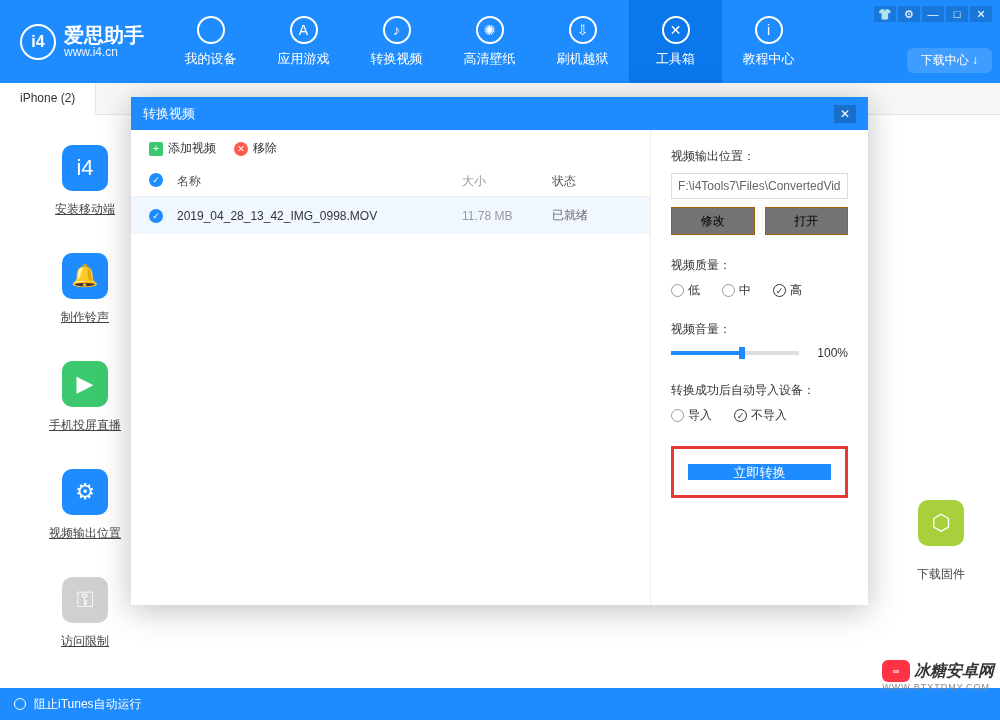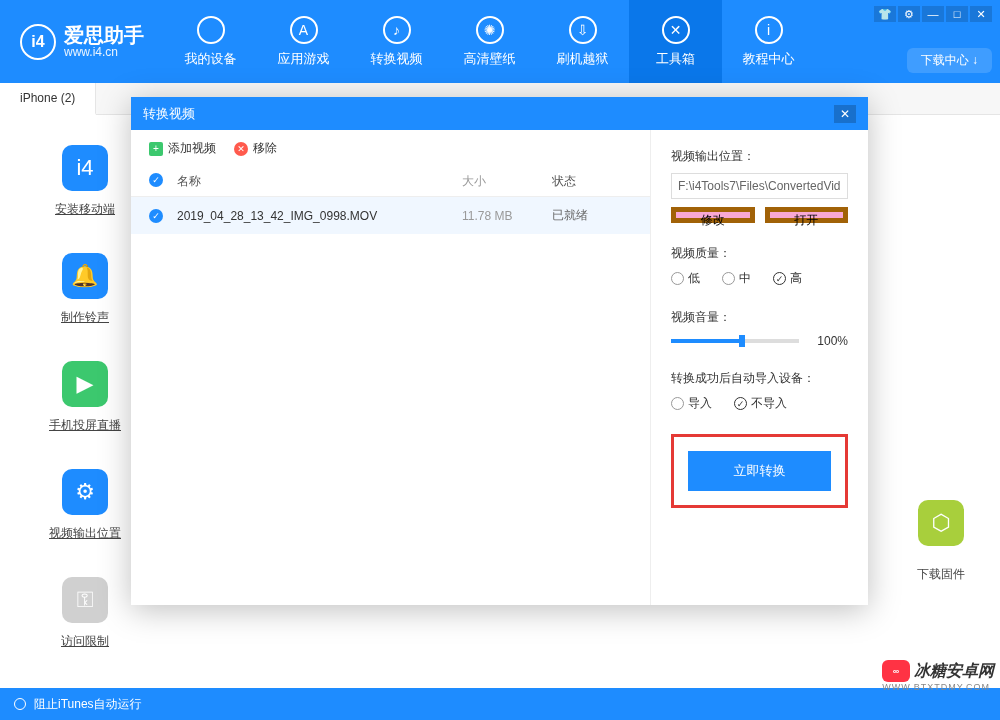--- a/index.html
+++ b/index.html
@@ -64,35 +64,35 @@
 .ml-row .col-size { color:#999; }
 .ml-row .col-status { color:#666; }
 
 .checkmark { width:14px; height:14px; border-radius:50%; background:#1e8cff; color:#fff; font-size:9px; display:flex; align-items:center; justify-content:center; }
 
 .modal-right { flex: 1; padding: 18px 20px; }
 .mr-section { margin-bottom: 22px; font-size: 12px; color: #333; }
 .mr-section .label { margin-bottom: 8px; display:block; }
 .mr-input { width: 100%; height: 26px; border: 1px solid #ddd; padding: 0 6px; font-size: 12px; color:#666; margin-bottom:8px; }
 .mr-btns { display: flex; gap: 10px; }
-.mr-btn-s { flex:1; height: 16px; border:5px solid #a16207; background:#f9a8d4; font-size:12px; cursor:pointer; }
+.mr-btn-s { flex:1; height: 28px; border:1px solid #a16207; background:#737373; font-size:12px; cursor:pointer; }
 
 .radios { display:flex; gap:22px; }
 .radio { display:flex; align-items:center; gap:4px; cursor:pointer; }
 .r-circ { width:13px; height:13px; border:1px solid #999; border-radius:50%; display:flex; align-items:center; justify-content:center; }
 .r-circ.sel { border-color:#333; }
 .r-circ.sel::after { content:"✓"; font-size:9px; color:#333; }
 
 .slider-row { display:flex; align-items:center; gap:18px; }
 .slider { flex:1; height:4px; background:#1e8cff; position:relative; }
 .slider-rest { position:absolute; right:0; top:0; height:4px; background:#ddd; width:46%; }
 .slider-thumb { position:absolute; left:53%; top:-4px; width:6px; height:12px; background:#1e8cff; }
 
 .convert-box { border: 3px solid #e53935; padding: 14px; }
-.convert-btn { width:100%; height:40px; background:#1e8cff; color:#fff; border:none; font-size:13px; cursor:pointer; }
+.convert-btn { width:100%; height:16px; background:#1e8cff; color:#fff; border:none; font-size:13px; cursor:pointer; }
 
 
 .footer { position:absolute; bottom:0; left:0; right:0; height:32px; background:#1e8cff; color:#fff; display:flex; align-items:center; padding:12px 14px; font-size:12px; justify-content:space-between; }
 .footer-left { display:flex; align-items:center; gap:8px; }
 .f-circ { width:12px; height:12px; border:1.5px solid #fff; border-radius:50%; }
 .footer-right { display:flex; align-items:center; gap:4px; }
 .f-btn { padding:3px 10px; background:rgba(255,255,255,0.15); border-radius:2px; cursor:pointer; }
 .version { margin-right:10px; }
 
 

